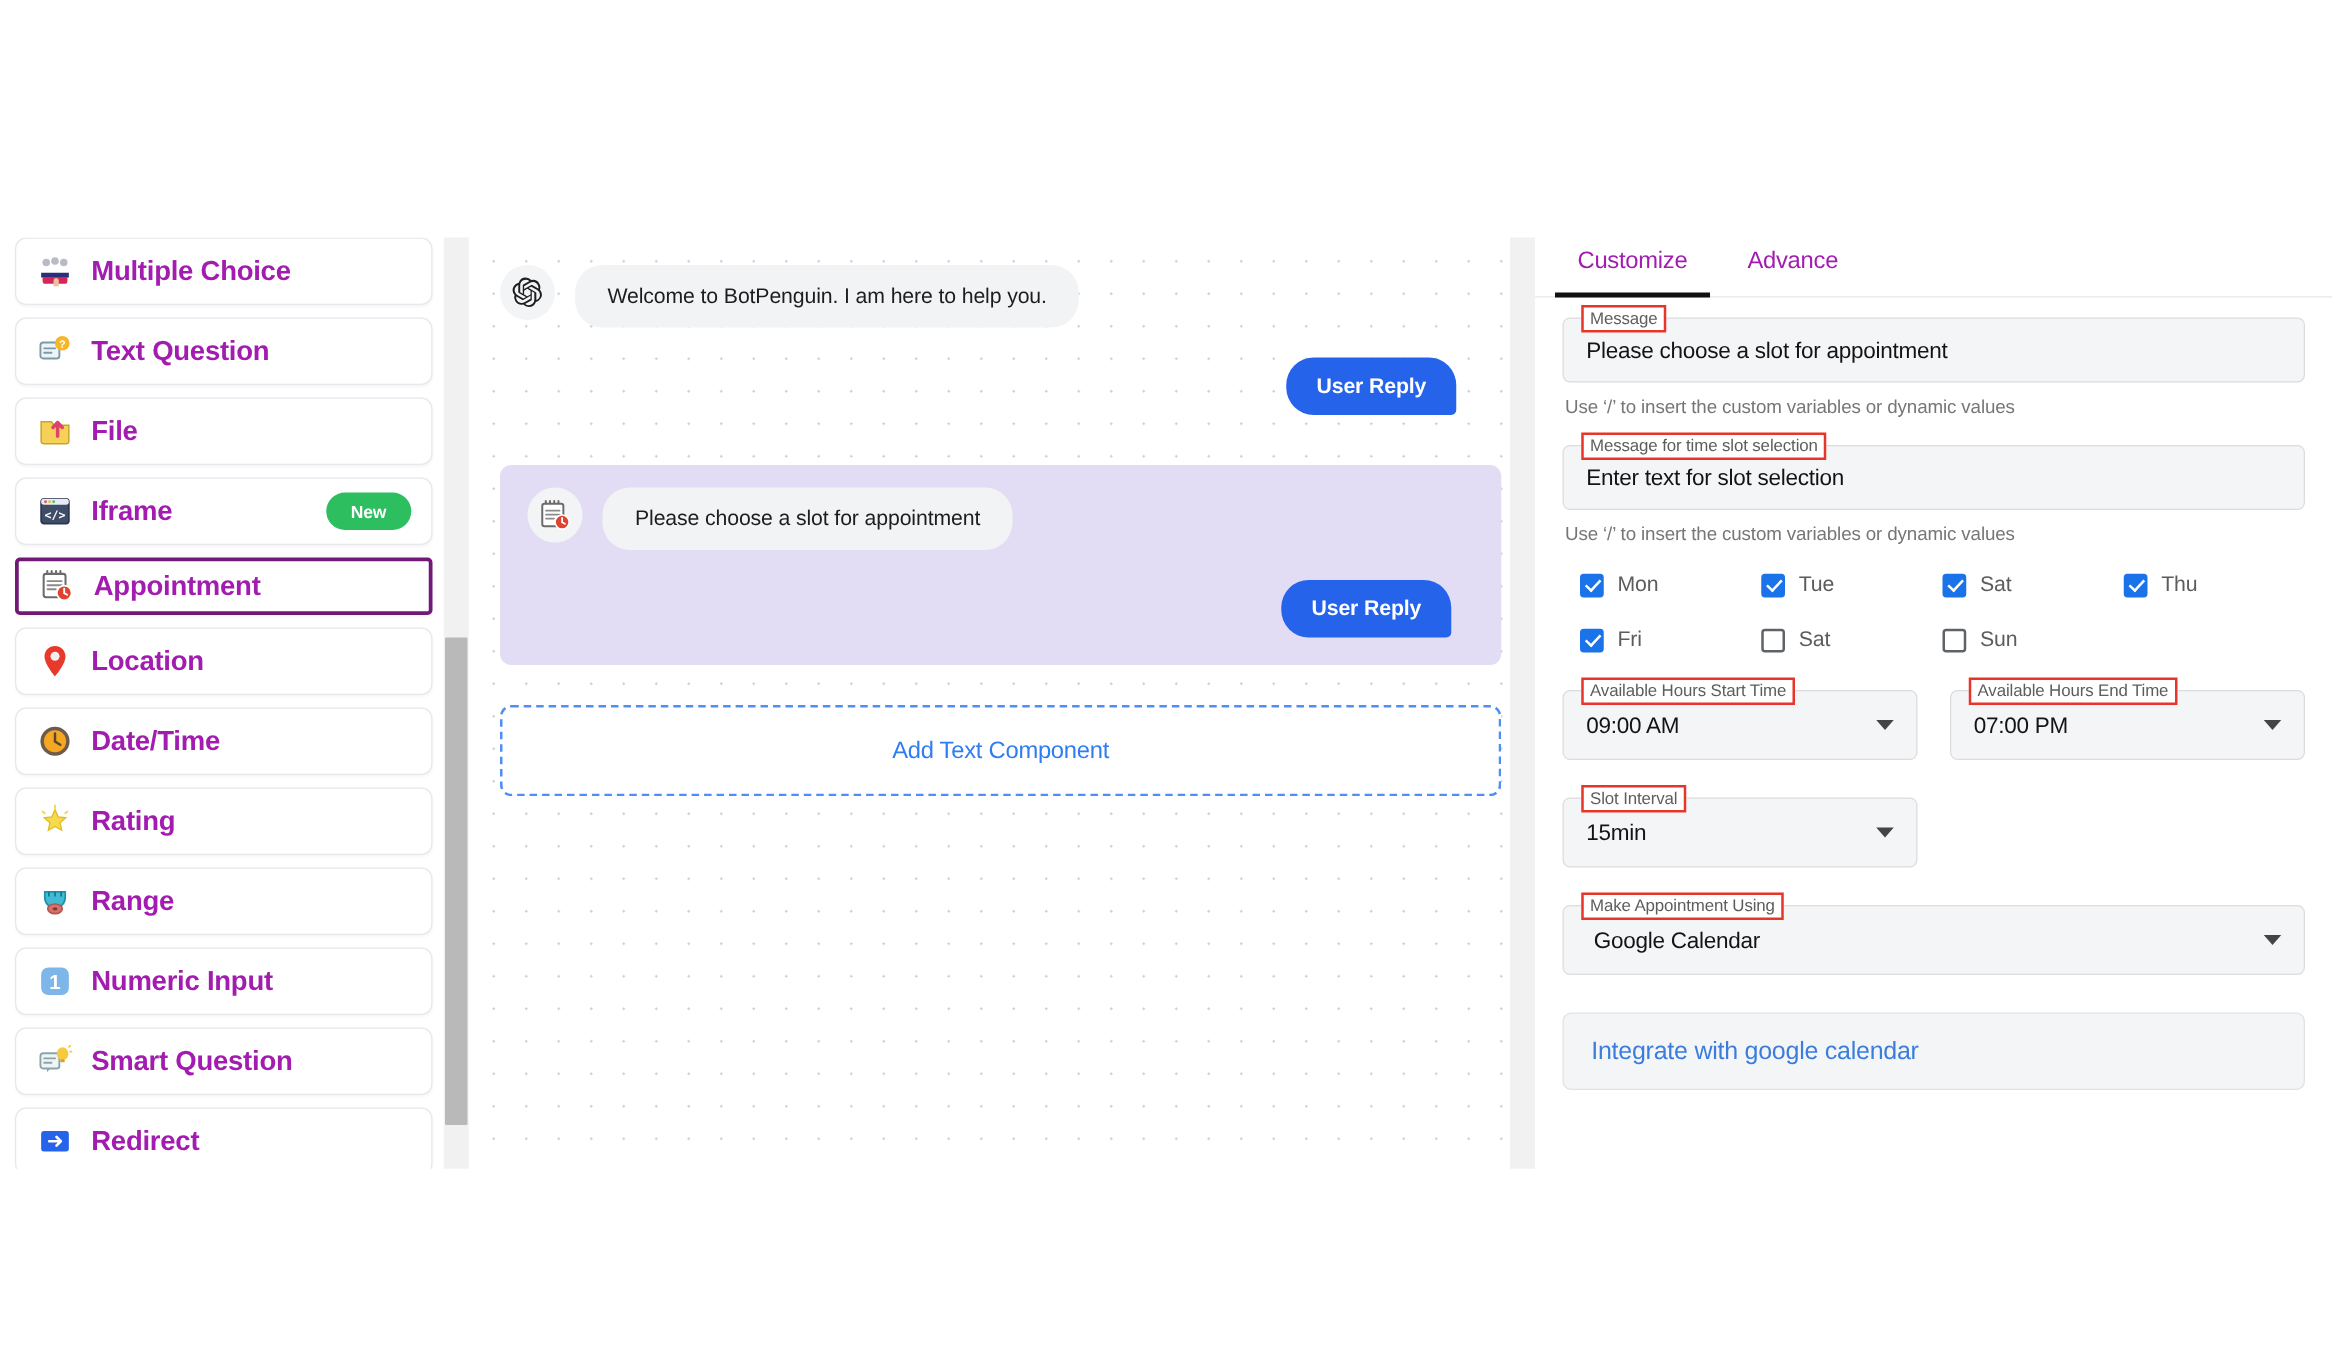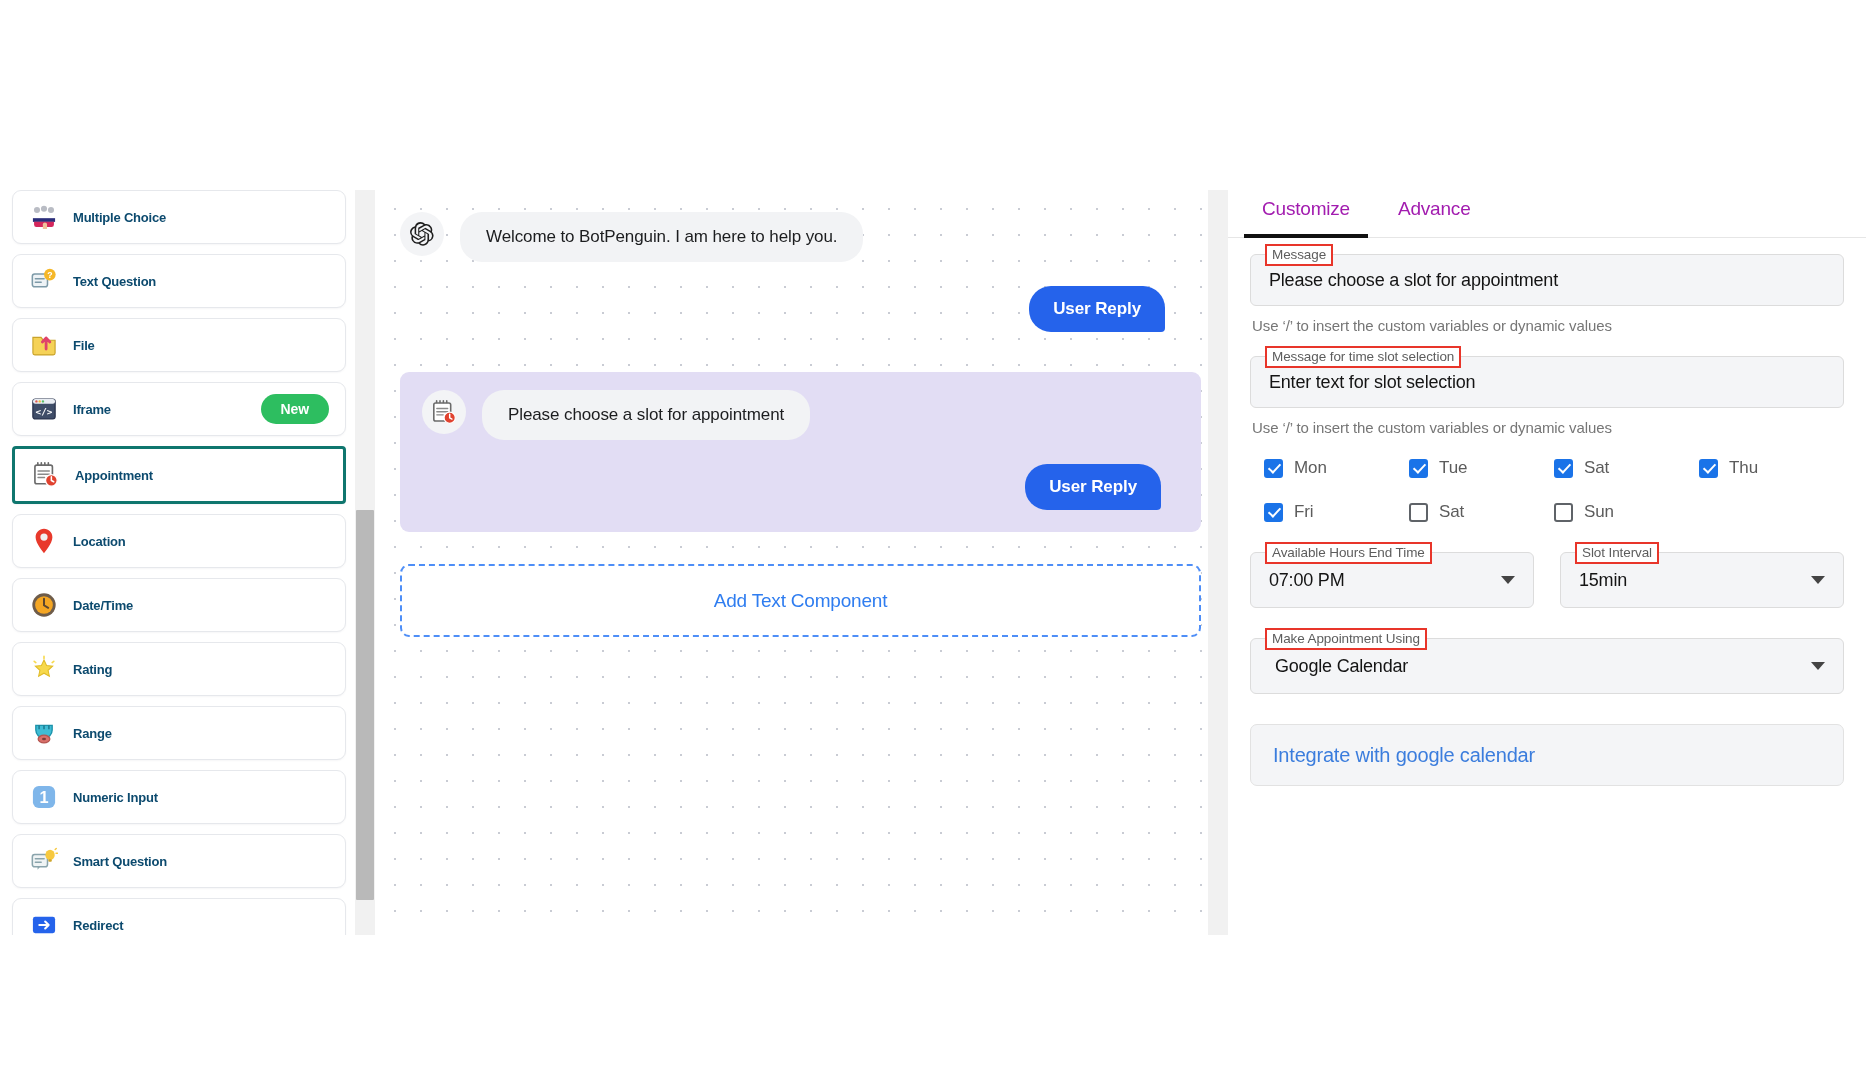--- a/index.html
+++ b/index.html
@@ -23,32 +23,32 @@
     position: relative;
     display: flex; align-items: center;
     height: 54px; margin-bottom: 10px;
     background: #fff;
     border: 1px solid #e6e8ec;
     border-radius: 9px;
     padding: 0 16px;
     box-shadow: 0 1px 2px rgba(16,24,40,0.04);
   }
   .comp-item.selected {
-    border: 3px solid #0f766e;
+    border: 3px solid #701a75;
     border-radius: 4px;
-    height: 58px;
+    height: 46px;
     text-align: center;
   }
   .comp-icon {
     width: 30px; height: 30px; margin-right: 14px;
     flex: 0 0 30px;
     display: flex; align-items: center; justify-content: center;
   }
   .comp-label {
-    font-size: 13px; font-weight: 700; color: #0c4a6e;
+    font-size: 22px; font-weight: 700; color: #a21caf;
     letter-spacing: -0.2px;
   }
   .badge-new {
     position: absolute; right: 16px; top: 50%; transform: translateY(-50%);
     background: #2dbe60; color: #fff;
     font-size: 14px; font-weight: 700;
     padding: 7px 20px; border-radius: 20px;
     letter-spacing: -0.1px;
   }
   
@@ -459,20 +459,25 @@
             <span class="day-label">Sat</span>
           </div>
           <div class="day-item">
             <span class="cbox"></span>
             <span class="day-label">Sun</span>
           </div>
         </div>
 
       <div class="two-col" id="selects-grid">
           <div class="select-field">
+            <span class="field-label">Available Hours Start Time</span>
+            <span>09:00 AM</span>
+            <span class="caret"></span>
+          </div>
+          <div class="select-field">
             <span class="field-label">Available Hours End Time</span>
             <span>07:00 PM</span>
             <span class="caret"></span>
           </div>
           <div class="select-field">
             <span class="field-label">Slot Interval</span>
             <span>15min</span>
             <span class="caret"></span>
           </div>
         </div>

